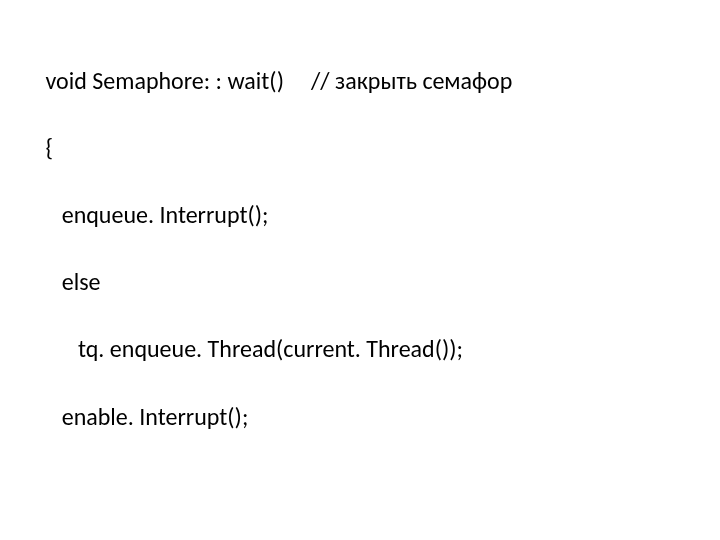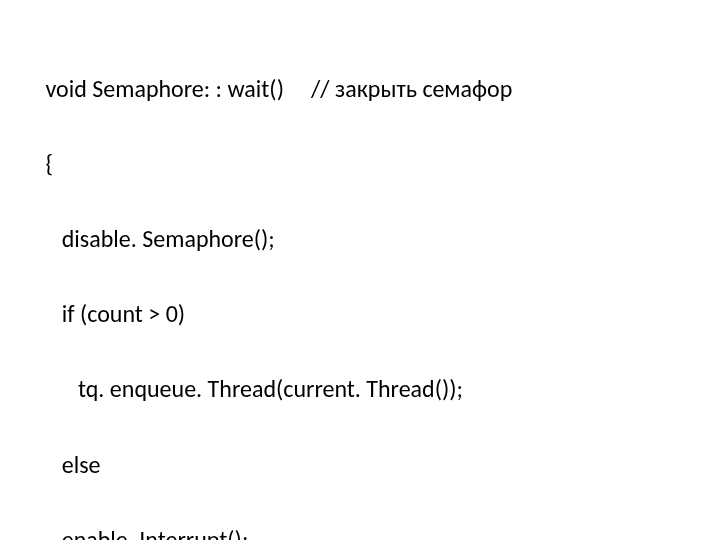--- a/index.html
+++ b/index.html
@@ -10,27 +10,26 @@
     background: #ffffff;
     font-family: Calibri, "Segoe UI", Arial, sans-serif;
     font-size: 24px;
     color: #000000;
     line-height: 1.4;
   }
   .slide {
     padding: 30px 40px;
     white-space: pre;
   }
-  .line { display: block; margin-top: 8px; }
+  .line { display: block; }
 </style>
 </head>
 <body>
 
 <div class="slide">
 <span class="line"><span> void Semaphore: : wait()     </span><span>// закрыть семафор</span></span>
 <span class="line"> {</span>
-<span class="line">    disable. Semaphore();</span>
-<span class="line">    if (count &gt; 0)</span>
+<span class="line">    enqueue. Interrupt();</span>
+<span class="line">    else</span>
 <span class="line">       tq. enqueue. Thread(current. Thread());</span>
-<span class="line">    else</span>
 <span class="line">    enable. Interrupt();</span>
 
 </div>
 
 </body></html>

